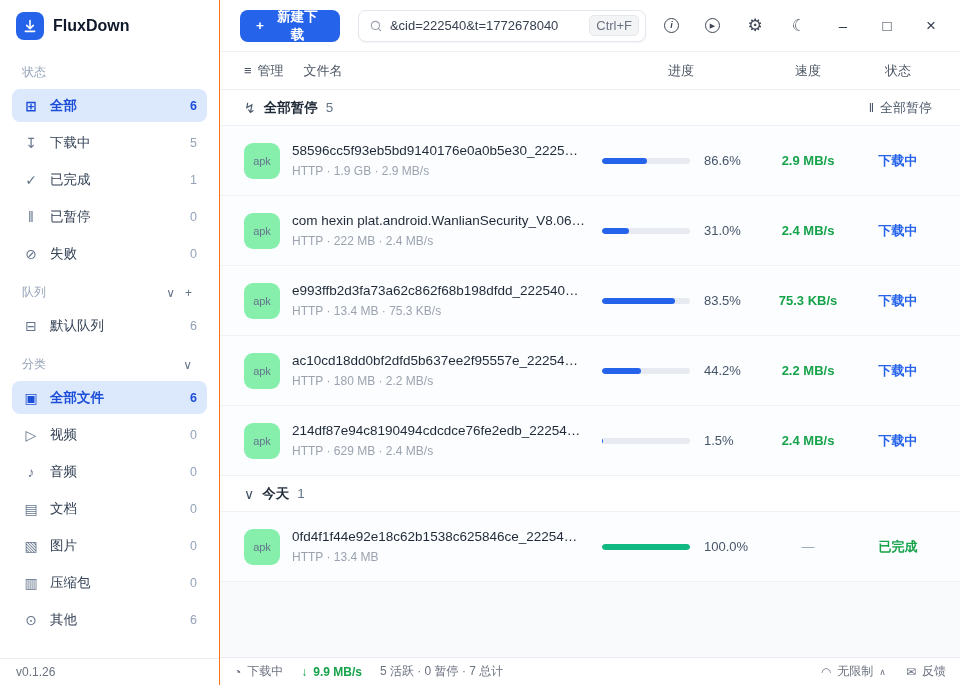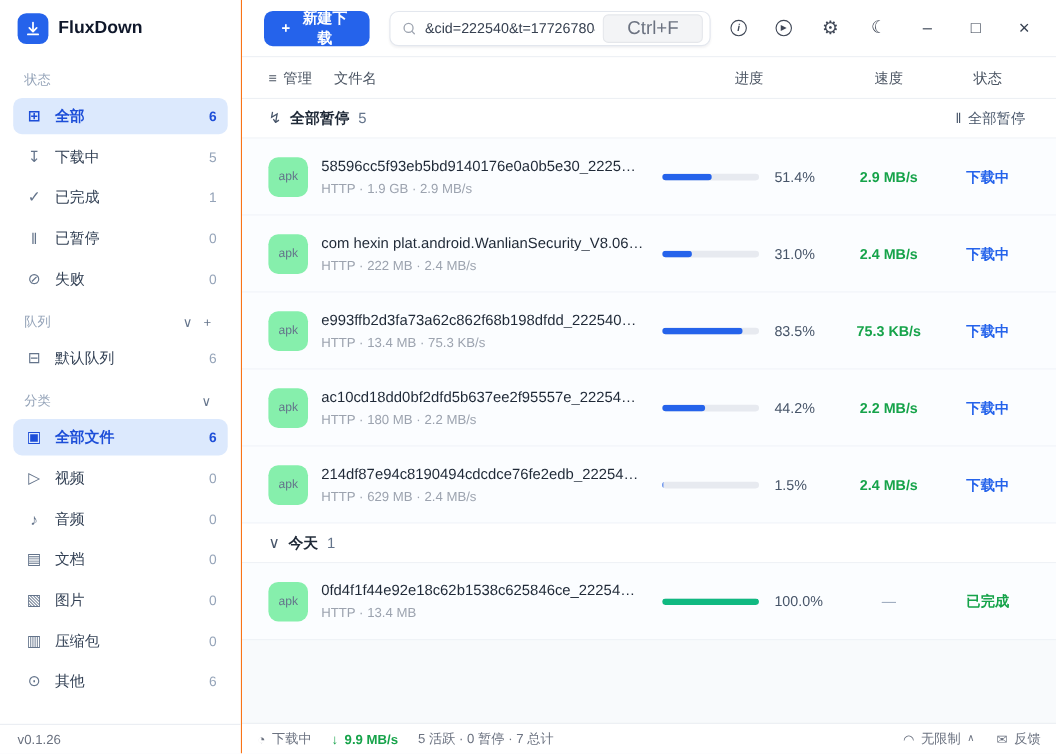--- a/index.html
+++ b/index.html
@@ -22,21 +22,21 @@
   .s-count{margin-left:auto;font-size:12.5px;color:#94a3b8;font-weight:normal}
   .s-item.selected .s-count{color:var(--accent-strong,#1d4ed8);font-weight:bold}
   .side-footer{margin-top:auto;border-top:1px solid #e9edf2;height:27px;display:flex;align-items:center;font-size:12px;color:#6b7280;padding:4px 6px;margin-left:-12px;margin-right:-12px;padding-left:16px;flex:0 0 auto}
 
   
   .main{flex:1;display:flex;flex-direction:column;min-width:0}
   .topbar{height:52px;display:flex;align-items:center;padding:0 20px;gap:18px;border-bottom:1px solid #edf0f4;flex:0 0 auto}
   .btn-new{background:var(--accent,#2563eb);color:#fff;height:32px;padding:0 16px;border-radius:8px;display:flex;align-items:center;gap:7px;font-size:13.5px;border:none;cursor:pointer;font-weight:bold;font-family:inherit}
   .search{width:292px;display:flex;align-items:center;height:32px;border:1px solid #e3e7ee;border-radius:8px;padding:0 6px 0 10px;gap:7px;background:#fff;box-shadow:0 1px 2px rgba(15,23,42,.05)}
   .search input{border:none;outline:none;flex:1;font-size:13px;color:#374151;background:transparent;min-width:0;font-family:inherit}
-  .kbd{font-size:17px;color:#6b7280;background:#f3f4f6;border:1px solid #e5e7eb;border-radius:5px;padding:2px 21px;flex:0 0 auto}
+  .kbd{font-size:13px;color:#6b7280;background:#f3f4f6;border:1px solid #e5e7eb;border-radius:5px;padding:2px 6px;flex:0 0 auto}
   .tb-icons{margin-left:auto;display:flex;align-items:center;gap:26px;color:#3f4756}
   .tb-ic{cursor:pointer;font-size:16px;line-height:1;display:inline-flex;align-items:center;justify-content:center;width:18px;height:18px}
   .icon-circle{width:15px;height:15px;border:1.5px solid currentColor;border-radius:50%;display:inline-flex;align-items:center;justify-content:center;font-size:9px;font-weight:bold}
   .win{font-size:15px;color:#374151}
 
   
   .grid-cols{display:grid;grid-template-columns:1fr 158px 96px 84px;align-items:center;padding:0 20px 0 24px}
   .table-head{height:38px;border-bottom:1px solid #edf0f4;font-size:13px;color:#4b5563;flex:0 0 auto}
   .th-left{display:flex;gap:20px;align-items:center}
   .th-manage{display:flex;gap:6px;align-items:center;cursor:pointer}
@@ -233,21 +233,21 @@
           <span class="badge">apk</span>
           <div class="nm">
             <div class="fname">58596cc5f93eb5bd9140176e0a0b5e30_2225…</div>
             <div class="fmeta">HTTP · 1.9 GB · 2.9 MB/s</div>
           </div>
         </div>
         <div class="cell-prog">
           <div class="track">
               <div class="fill" style="width: 51.4%;"></div>
             </div>
-          <span class="pct">51.4%</span>
+          <span class="pct">86.6%</span>
         </div>
         <div class="cell-speed">2.9 MB/s</div>
         <div class="cell-status">下载中</div>
       </div>
 
       <div class="row grid-cols">
         <div class="cell-name">
           <span class="badge">apk</span>
           <div class="nm">
             <div class="fname">com hexin plat.android.WanlianSecurity_V8.06…</div>

